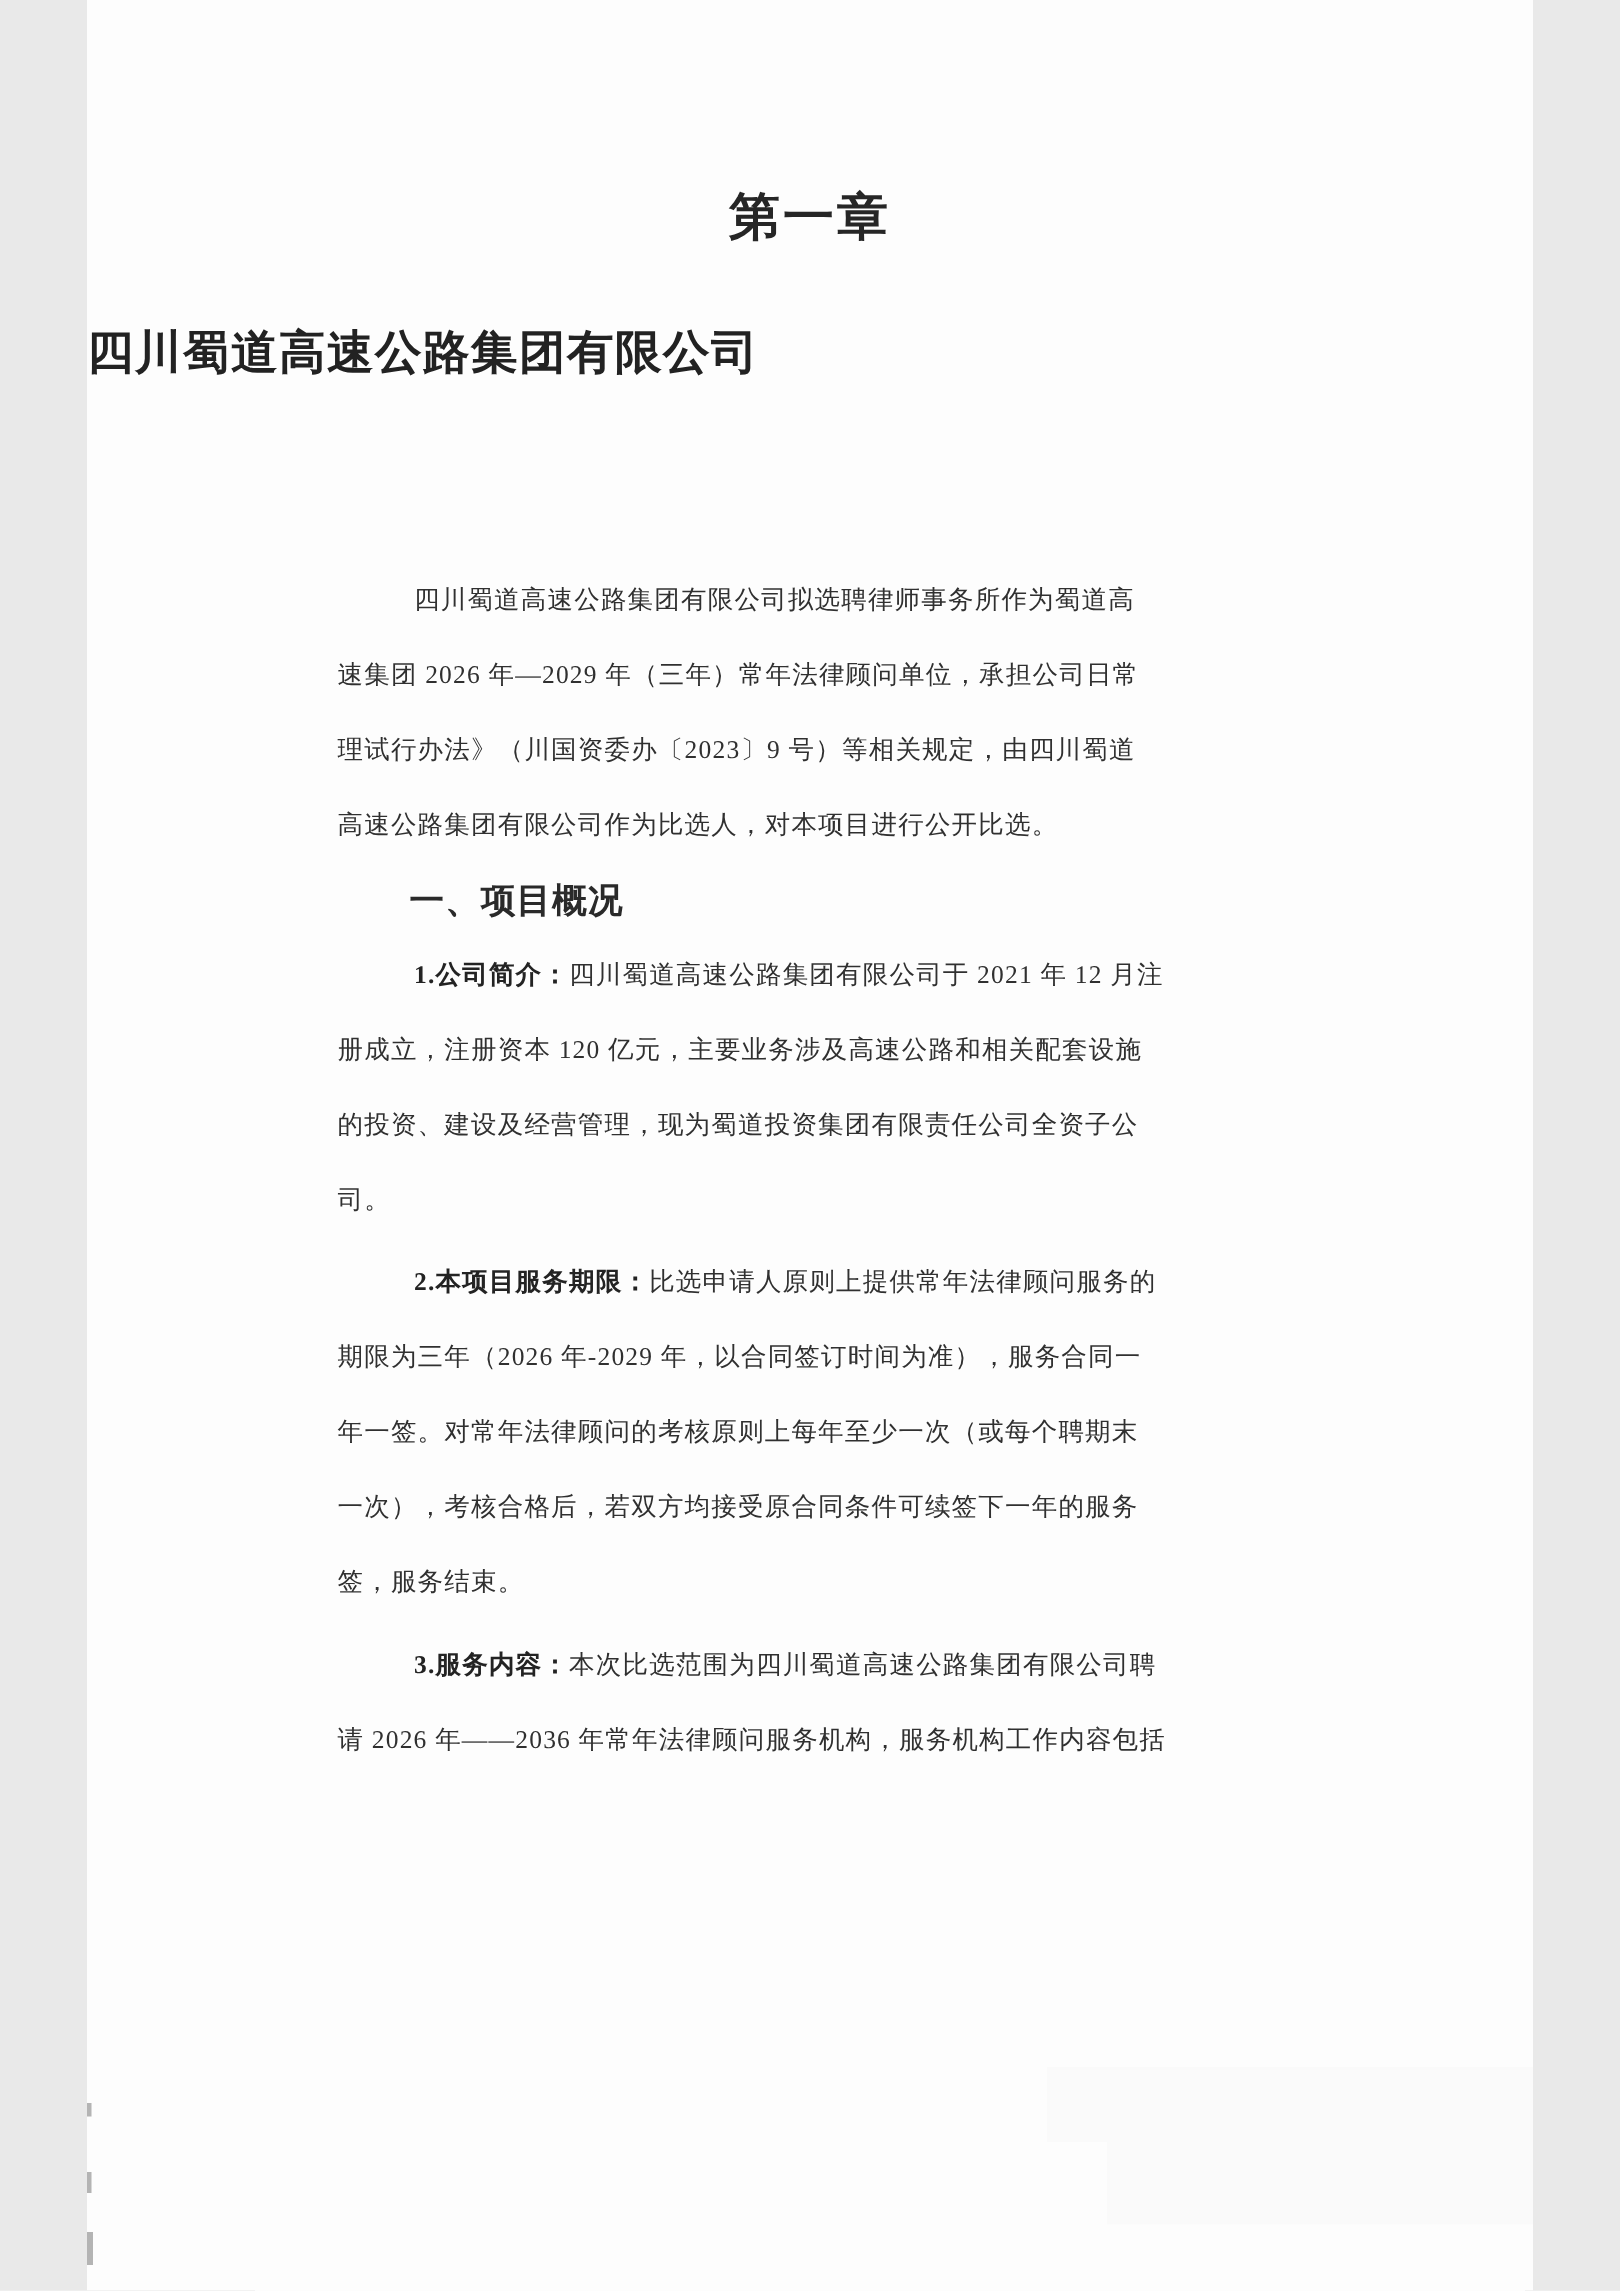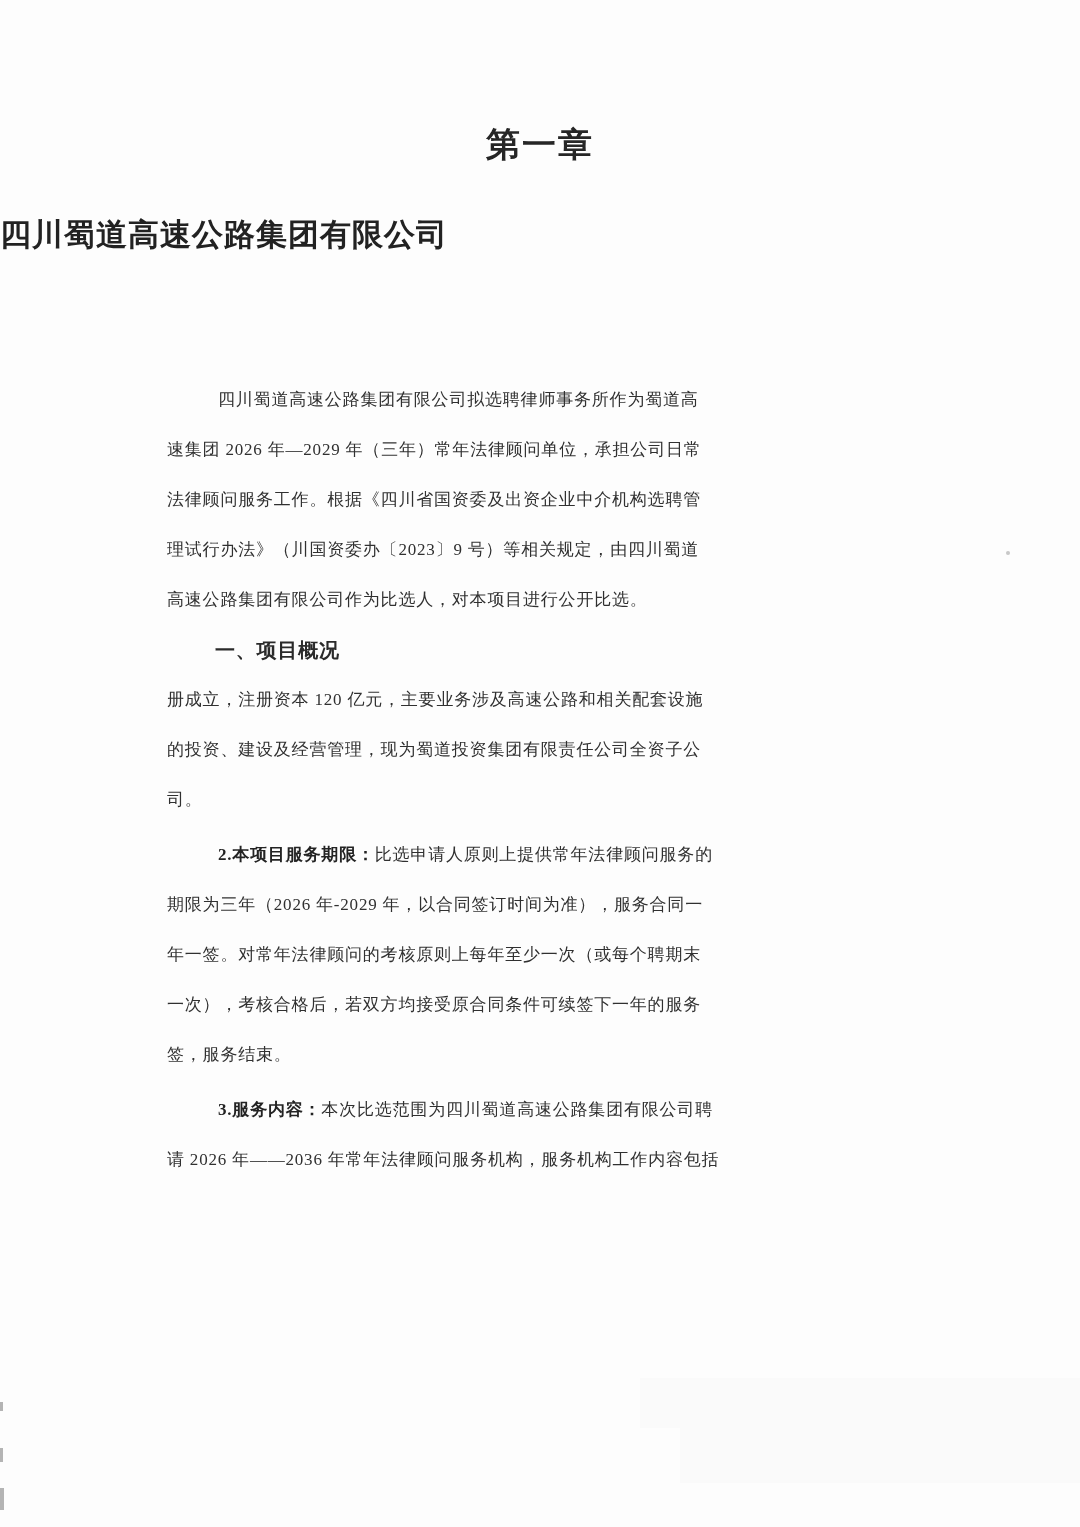--- a/index.html
+++ b/index.html
@@ -1,19 +1,19 @@
 <!DOCTYPE html>
 <html><head>
 <meta charset="utf-8">
 <style>
   * { margin: 0; padding: 0; box-sizing: border-box; }
   html, body { background: #e9e9e9; }
   .page {
     position: relative;
-    width: 1080px;
+    width: 964px;
     height: 1527px;
     margin: 0 auto;
     background: #fdfdfd;
     overflow: hidden;
     font-family: "Liberation Serif", "DejaVu Serif", serif;
     color: #2e2e2e;
   }
   .chapter-heading {
     position: absolute;
     top: 122px;
@@ -49,21 +49,21 @@
     line-height: 50px;
     font-size: 17px;
     letter-spacing: 0.8px;
     white-space: nowrap;
     color: #303030;
   }
   .line.indent { text-indent: 51px; }
   .line.section-heading {
     font-family: "Liberation Sans", "DejaVu Sans", sans-serif;
     font-weight: bold;
-    font-size: 20px;
+    font-size: 23px;
     text-indent: 48px;
     color: #2a2a2a;
   }
   .line .lead-bold {
     font-weight: bold;
     color: #232323;
   }
   .gap-sm { margin-top: 5px; }
   .scan-shade {
     position: absolute;
@@ -90,26 +90,26 @@
   <div class="chapter-heading">第一章</div>
 
   <div class="doc-title">
     <div>四川蜀道高速公路集团有限公司</div>
   </div>
 
   <div class="doc-body">
 
     <div class="line indent">四川蜀道高速公路集团有限公司拟选聘律师事务所作为蜀道高</div>
     <div class="line">速集团 2026 年—2029 年（三年）常年法律顾问单位，承担公司日常</div>
-    <div class="line">法律顾问服务工作。根据《四川省国资委及出资企业中介机构选聘管</div>
     <div class="line">理试行办法》（川国资委办〔2023〕9 号）等相关规定，由四川蜀道</div>
     <div class="line">高速公路集团有限公司作为比选人，对本项目进行公开比选。</div>
 
     <div class="line section-heading">一、项目概况</div>
 
+    <div class="line indent"><span class="lead-bold">1.公司简介：</span><span>四川蜀道高速公路集团有限公司于 2021 年 12 月注</span></div>
     <div class="line">册成立，注册资本 120 亿元，主要业务涉及高速公路和相关配套设施</div>
     <div class="line">的投资、建设及经营管理，现为蜀道投资集团有限责任公司全资子公</div>
     <div class="line">司。</div>
 
     <div class="line indent gap-sm"><span class="lead-bold">2.本项目服务期限：</span><span>比选申请人原则上提供常年法律顾问服务的</span></div>
     <div class="line">期限为三年（2026 年-2029 年，以合同签订时间为准），服务合同一</div>
     <div class="line">年一签。对常年法律顾问的考核原则上每年至少一次（或每个聘期末</div>
     <div class="line">一次），考核合格后，若双方均接受原合同条件可续签下一年的服务</div>
     <div class="line">签，服务结束。</div>
 

